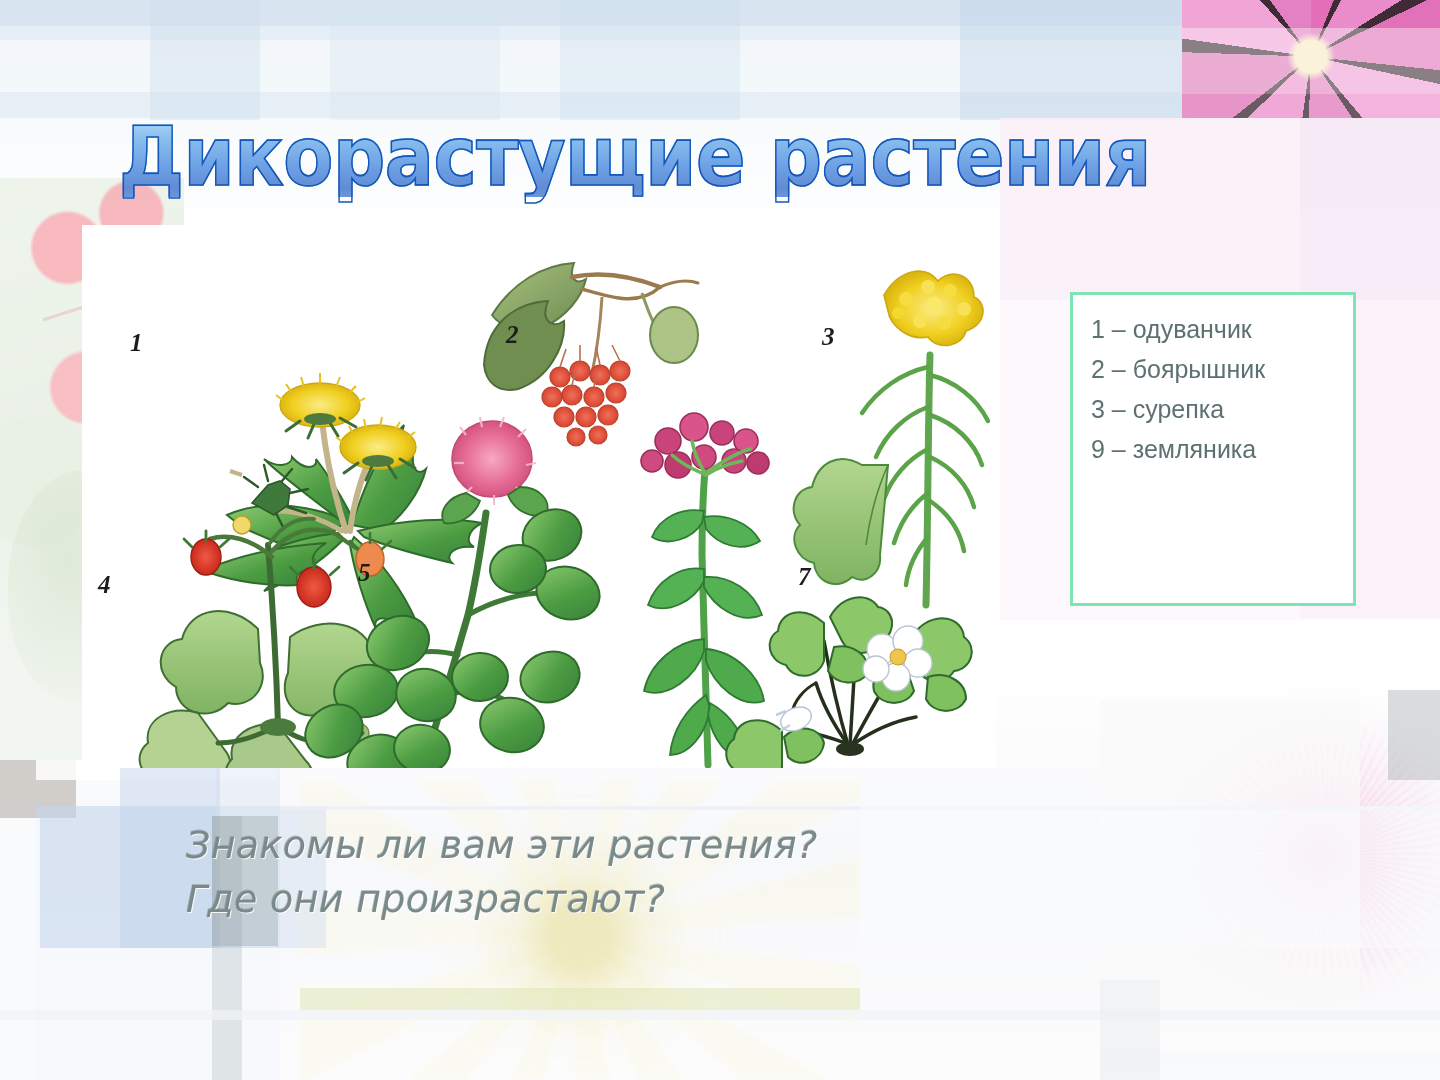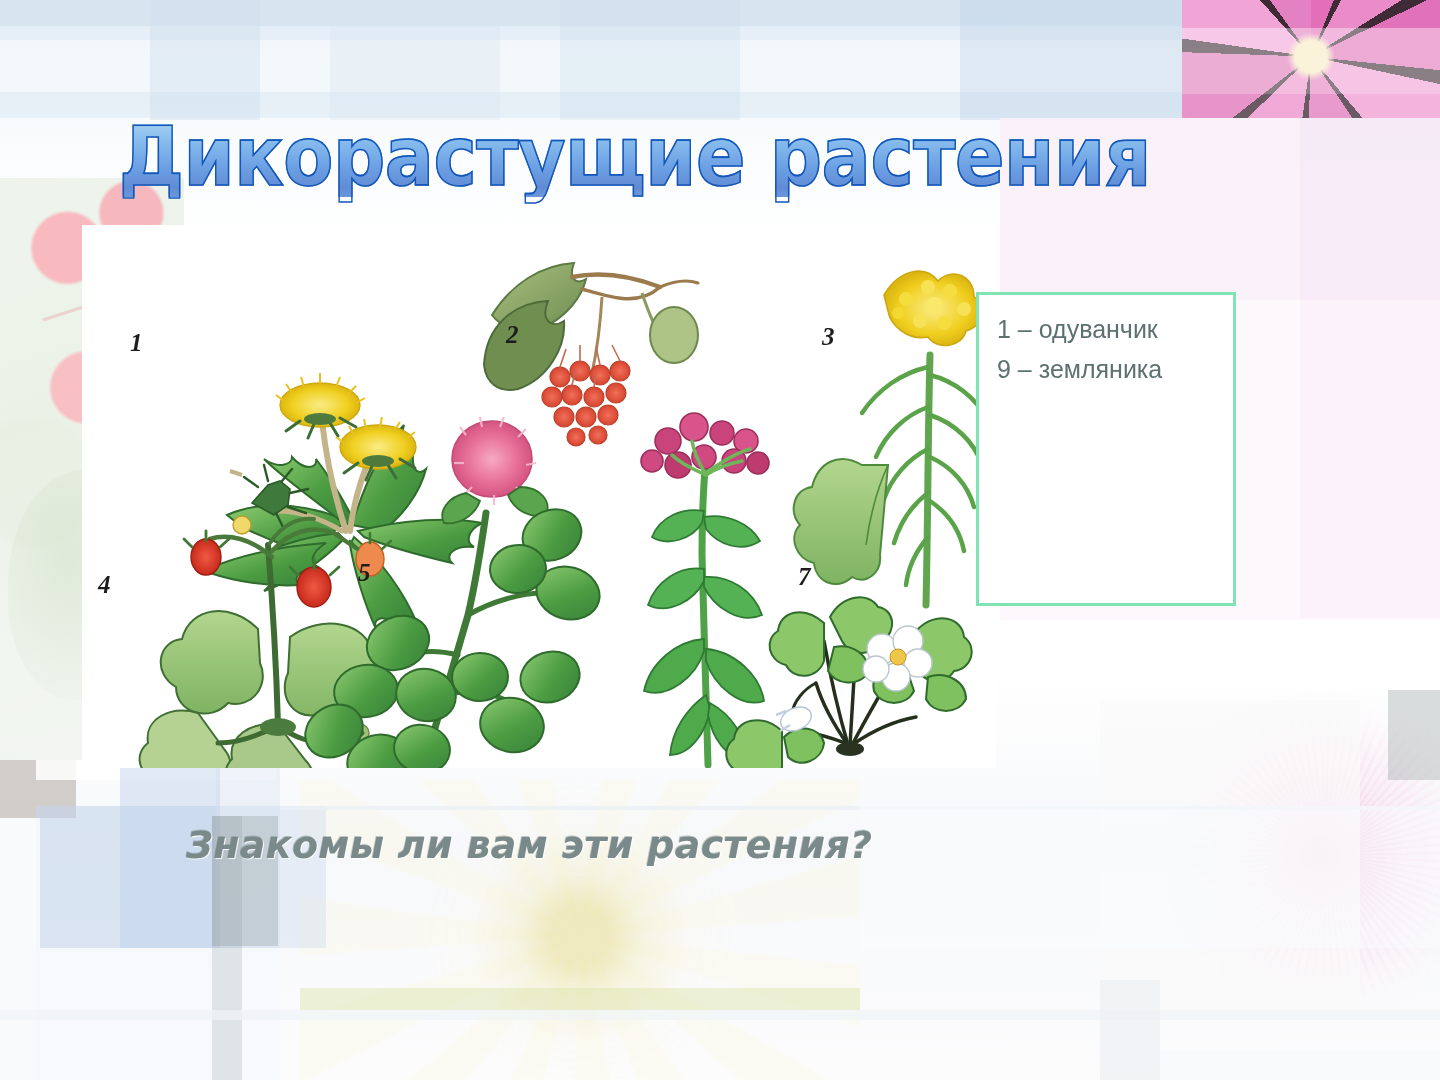--- a/index.html
+++ b/index.html
@@ -172,37 +172,37 @@
 
   
   #panel {
     position:absolute; left:82px; top:225px; width:914px; height:543px;
     background:#ffffff; overflow:hidden;
   }
   .art { position:absolute; }
 
   
   #legend {
-    position:absolute; left:976px; top:292px; width:260px; height:314px;
+    position:absolute; left:1070px; top:292px; width:286px; height:314px;
     background:#ffffff; border:3px solid #7fe3b4;
   }
   #legend ul { list-style:none; padding:14px 0 0 18px; }
   #legend li {
     font-family:"Liberation Sans", sans-serif;
     font-size:25px; line-height:40px;
     color:#5d7171; white-space:nowrap;
   }
 
   
   #question {
     position:absolute; left:186px; top:818px; width:900px;
   }
   #question p {
     font-family:"DejaVu Sans", sans-serif;
-    font-weight:bold; font-style:italic;
+    font-weight:normal; font-style:italic;
     font-size:38px; line-height:54px;
     color:#7a8a8a;
     letter-spacing:.3px;
     text-shadow:1px 1px 0 rgba(255,255,255,.85), -0.6px -0.6px 0 rgba(120,132,132,.45);
     white-space:nowrap;
   }
 </style>
 </head>
 <body>
 
@@ -549,21 +549,24 @@
         </g>
         <ellipse cx="768" cy="524" rx="14" ry="7" fill="#2a3320"></ellipse>
       </g>
       <text x="716" y="360" font-family="Liberation Serif, serif" font-style="italic" font-weight="bold" font-size="25" fill="#1c1c1c">7</text>
     </svg>
   </div>
 
   <div id="legend">
     <ul>
       <li>1 – одуванчик</li>
+      <li>2 – боярышник</li>
+      <li>3 – сурепка</li>
       <li>9 – земляника</li>
     </ul>
   </div>
 
   <div id="question">
     <p>Знакомы ли вам эти растения?</p>
+    <p>Где они произрастают?</p>
   </div>
 
 </div>
 
 </body></html>

